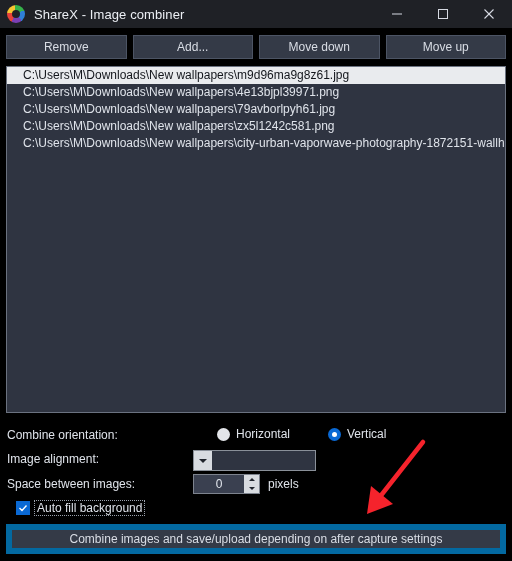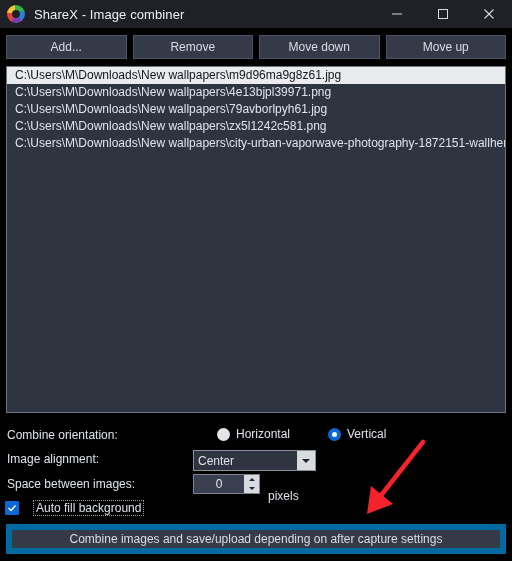--- a/index.html
+++ b/index.html
@@ -101,21 +101,21 @@
     left: 6px; top: 66px;
     width: 500px; height: 347px;
     background: #2f3441;
     border: 1px solid #6b7280;
     box-sizing: border-box;
     overflow: hidden;
   }
   .list-item {
     height: 17px;
     line-height: 17px;
-    padding-left: 8px;
+    padding-left: 16px;
     font-size: 12px;
     color: #dfe3ea;
     white-space: nowrap;
     overflow: hidden;
     box-sizing: border-box;
   }
   .list-item.selected {
     background: #e9ebee;
     color: #13161c;
   }
@@ -236,29 +236,28 @@
     border-right: 3px solid transparent;
   }
   .spin-up i { border-bottom: 3px solid #20242c; }
   .spin-dn i { border-top: 3px solid #20242c; }
 
   .unit-label {
     position: absolute;
     left: 268px; top: 477px;
     font-size: 12px;
     color: #dfe3ea;
-    margin-top: 12px;
   }
 
   .checkrow {
     position: absolute;
-    left: 5px; top: 500px;
-    display: flex;
-    align-items: center;
-    gap: 14px;
+    left: 16px; top: 500px;
+    display: flex;
+    align-items: center;
+    gap: 4px;
   }
   .checkbox {
     width: 14px; height: 14px;
     background: #0a69d4;
     display: flex;
     align-items: center;
     justify-content: center;
     flex: 0 0 auto;
   }
   .checkbox svg { display: block; }
@@ -315,22 +314,22 @@
       <div class="win-btn">
         <svg width="12" height="12" viewBox="0 0 12 12">
             <line x1="1.5" y1="1.5" x2="10.5" y2="10.5" stroke="#d6dae2" stroke-width="1.1"></line>
             <line x1="10.5" y1="1.5" x2="1.5" y2="10.5" stroke="#d6dae2" stroke-width="1.1"></line>
           </svg>
       </div>
     </div>
   </div>
 
   <div class="toolbar">
+    <div class="tb-btn">Remove</div>
     <div class="tb-btn">Add...</div>
-    <div class="tb-btn">Remove</div>
     <div class="tb-btn">Move down</div>
     <div class="tb-btn">Move up</div>
   </div>
 
   <div class="listbox">
     <div class="list-item selected">C:\Users\M\Downloads\New wallpapers\m9d96ma9g8z61.jpg</div>
     <div class="list-item">C:\Users\M\Downloads\New wallpapers\4e13bjpl39971.png</div>
     <div class="list-item">C:\Users\M\Downloads\New wallpapers\79avborlpyh61.jpg</div>
     <div class="list-item">C:\Users\M\Downloads\New wallpapers\zx5l1242c581.png</div>
     <div class="list-item">C:\Users\M\Downloads\New wallpapers\city-urban-vaporwave-photography-1872151-wallhere.com.jpg</div>
@@ -343,21 +342,20 @@
       <span>Horizontal</span>
     </div>
     <div class="radio checked">
       <span class="dot"></span>
       <span>Vertical</span>
     </div>
   </div>
 
   <div class="opt-row lbl-align">Image alignment:</div>
   <div class="combo">
-    <div class="combo-value">Center</div>
     <div class="combo-arrow">
         <i></i>
       </div>
   </div>
 
   <div class="opt-row lbl-space">Space between images:</div>
   <div class="spin">
     <div class="spin-value">0</div>
     <div class="spin-btns">
       <span class="spin-up">

